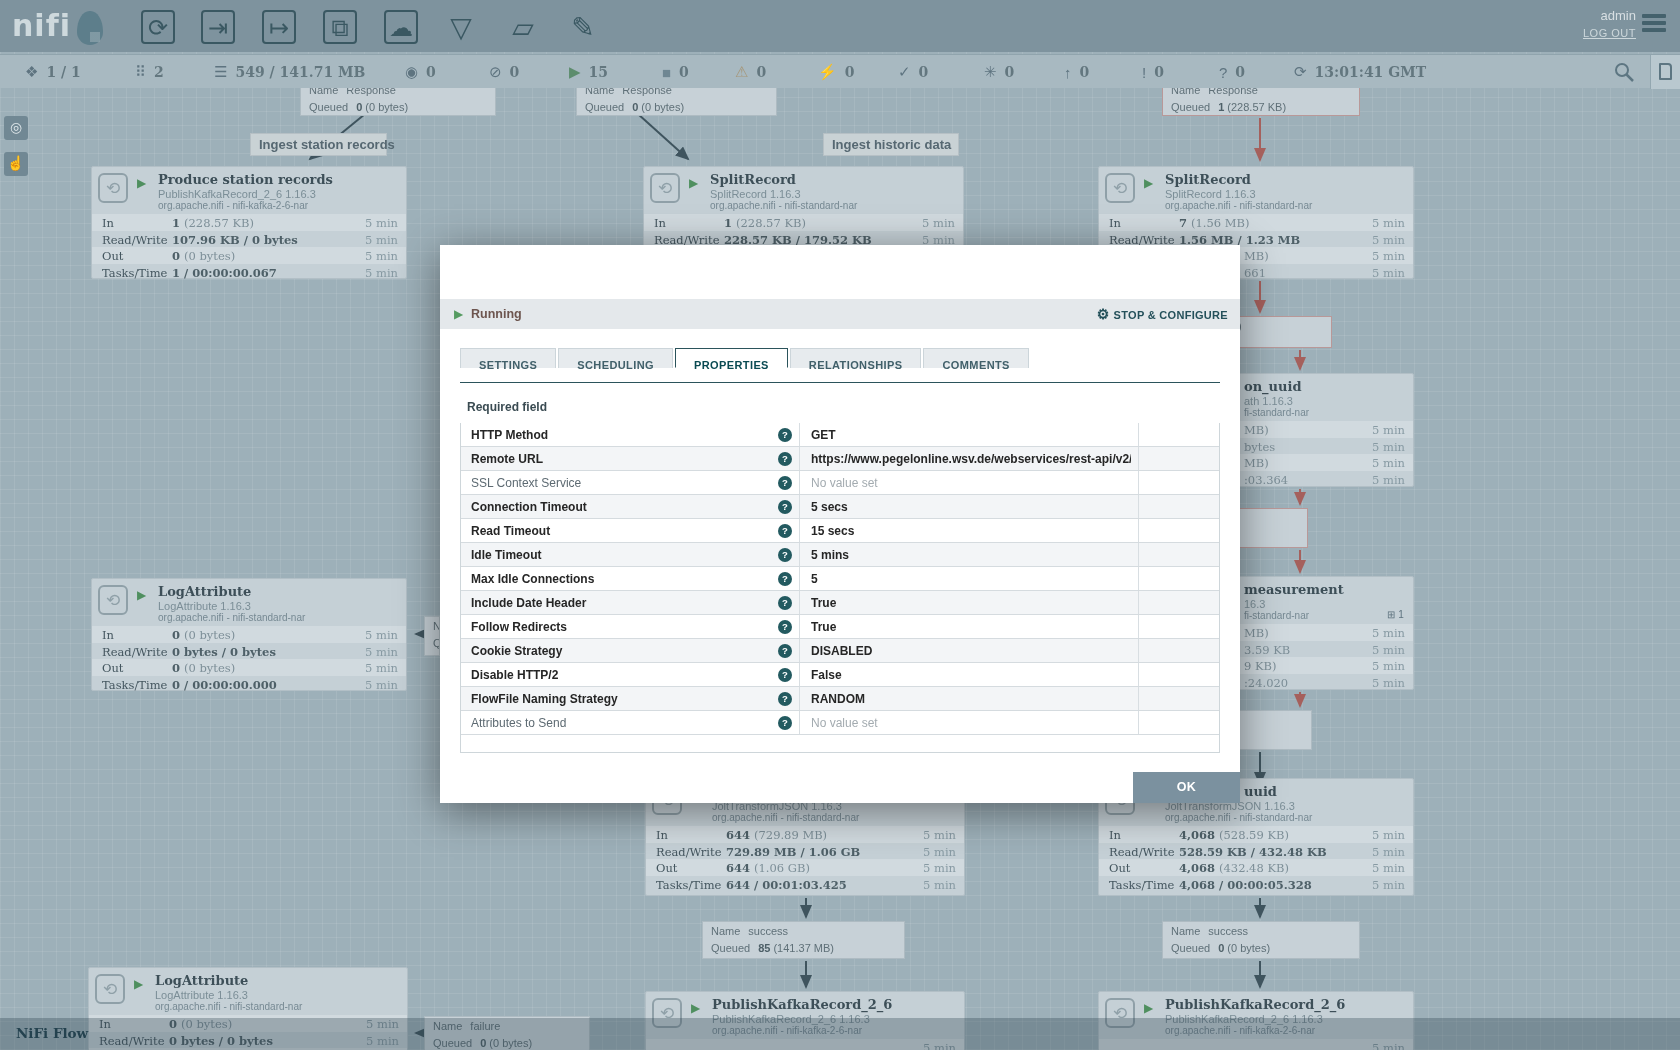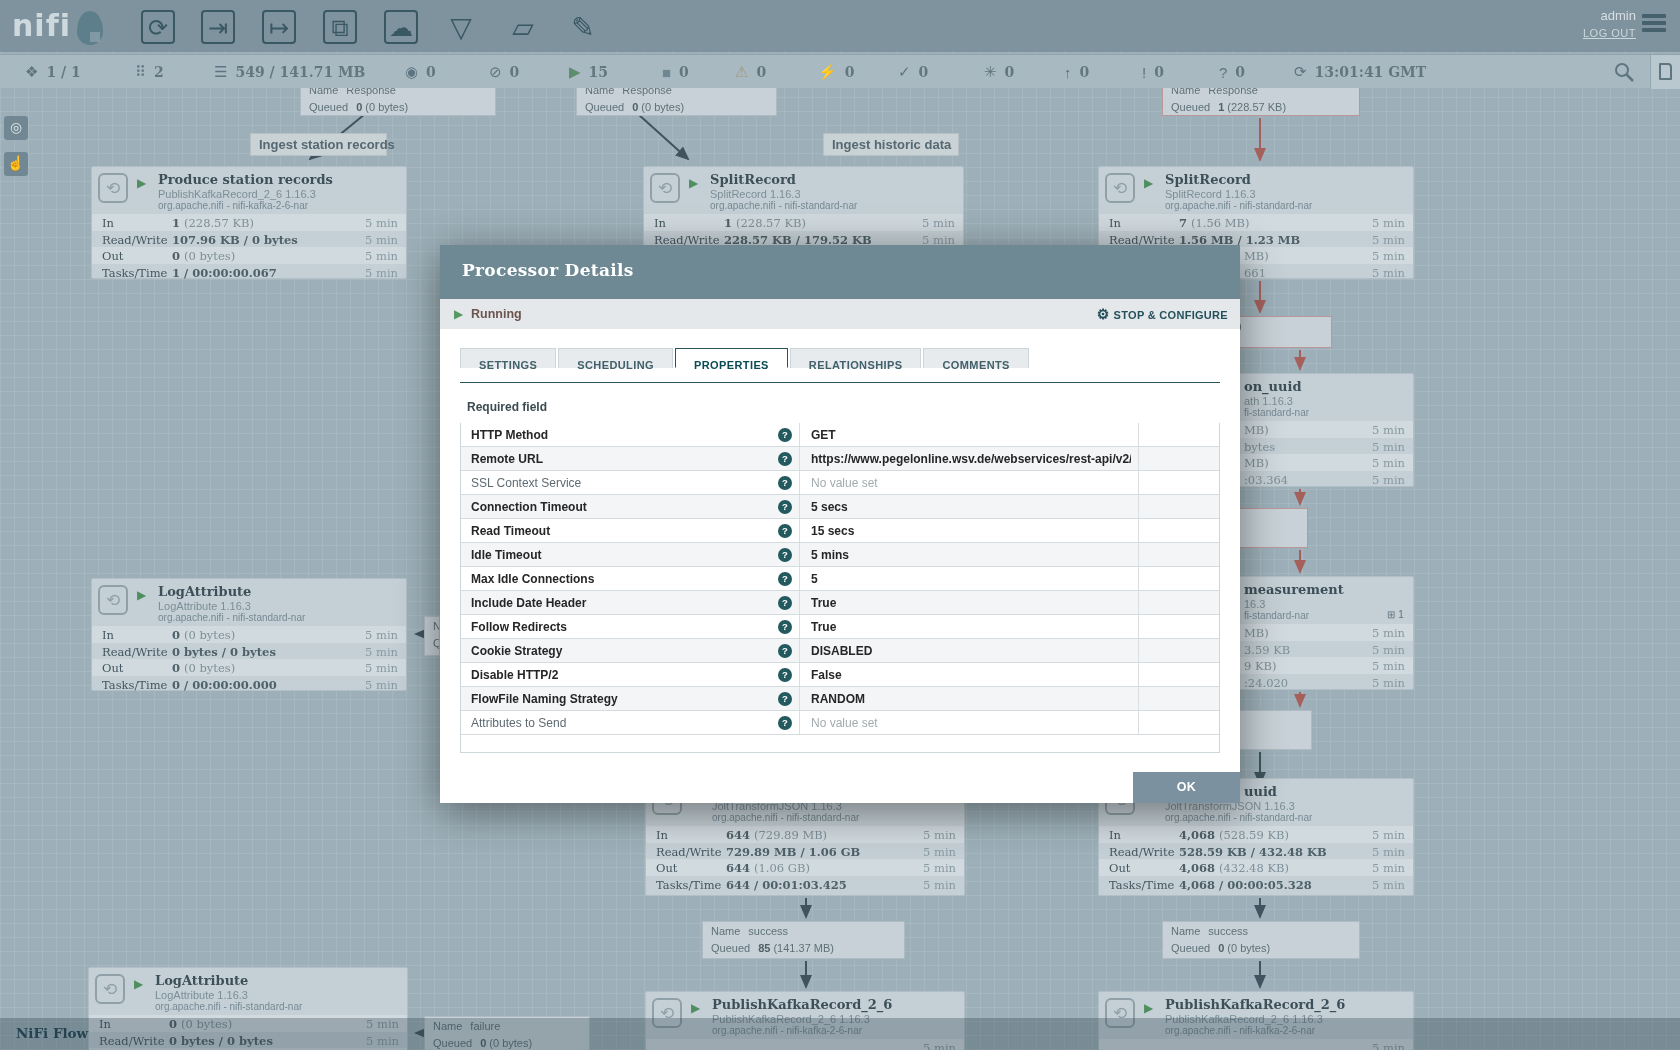--- a/index.html
+++ b/index.html
@@ -562,23 +562,20 @@
         <span class="glyph">⟳</span>
         <span class="val">13:01:41 GMT</span>
       </div>
     </div>
 
   <div id="bottombar">
     <div id="breadcrumb">NiFi Flow</div>
   </div>
 
   <div id="modal">
-    <div id="m-head">
-      <div id="m-title">Processor Details</div>
-    </div>
     <div id="m-runbar">
       <span id="m-run-tri">▶</span>
       <span id="m-run-txt">Running</span>
       <span id="m-stopcfg"><span class="gear">⚙</span><span>STOP &amp; CONFIGURE</span></span>
     </div>
     <div id="m-tabs">
         <div class="tab">SETTINGS</div>
         <div class="tab">SCHEDULING</div>
         <div class="tab active">PROPERTIES</div>
         <div class="tab">RELATIONSHIPS</div>

